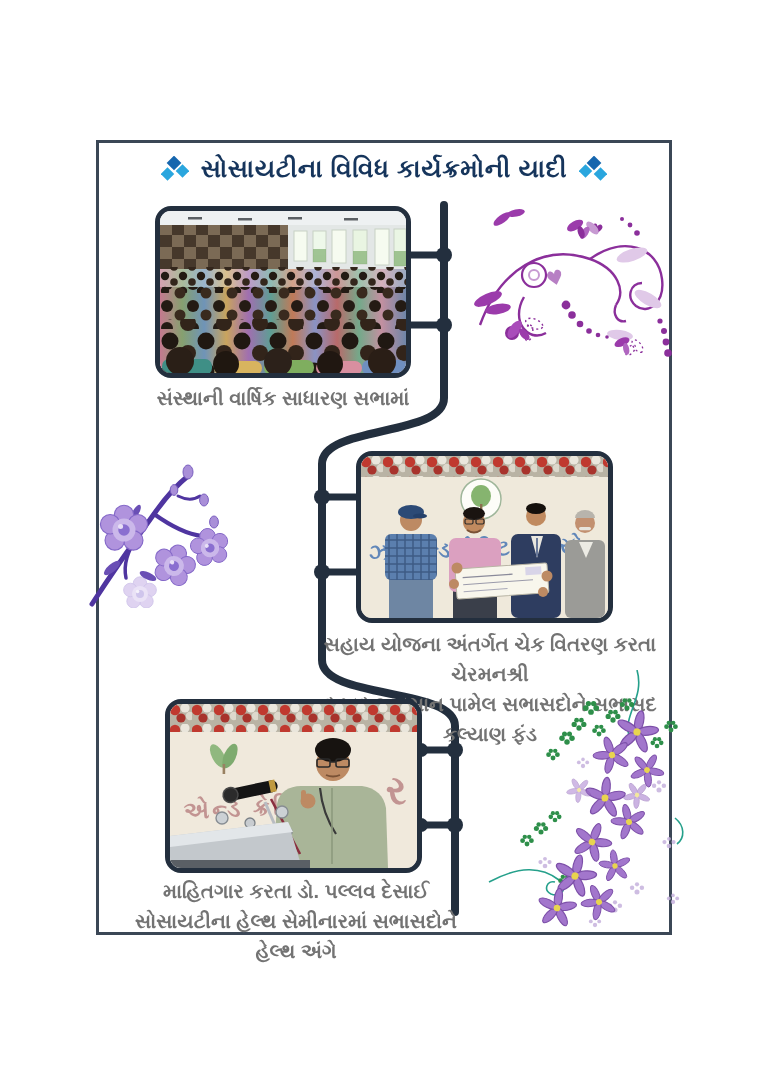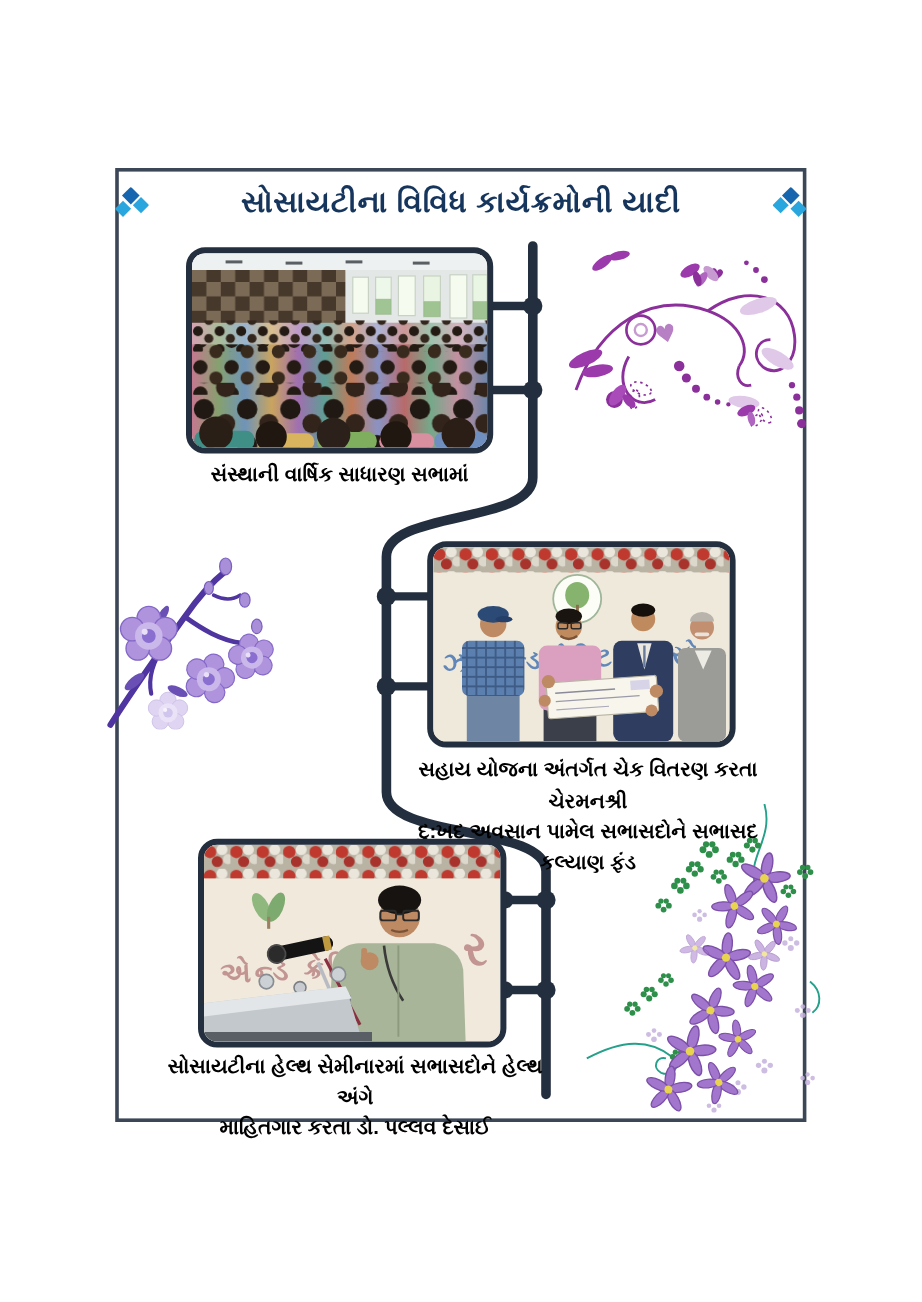--- a/index.html
+++ b/index.html
@@ -1,26 +1,26 @@
 <!DOCTYPE html>
 <html><head>
 <meta charset="utf-8">
 <style>
   html,body{margin:0;padding:0;background:#ffffff;}
   body{width:768px;height:1085px;overflow:hidden;font-family:"Liberation Sans",sans-serif;}
   .page{position:relative;width:768px;height:1085px;background:#ffffff;}
   .abs{position:absolute;}
   .border-box{left:96px;top:140px;width:576px;height:795px;border:3px solid #3b4756;box-sizing:border-box;z-index:1;background:transparent;}
-  .title-row{left:96px;top:147px;width:576px;height:44px;display:flex;align-items:center;justify-content:space-between;gap:12px;z-index:4;}
+  .title-row{left:96px;top:147px;width:576px;height:44px;display:flex;align-items:center;justify-content:center;gap:12px;z-index:4;}
   .page-title{color:#16355c;font-size:25px;font-weight:bold;letter-spacing:.5px;white-space:nowrap;}
   .diamond-icon{width:28px;height:26px;flex:0 0 auto;}
   .timeline-svg{left:0;top:0;width:768px;height:1085px;z-index:3;pointer-events:none;}
   .photo{box-sizing:border-box;border:5px solid #232f3e;border-radius:16px;overflow:hidden;background:#ddd;z-index:4;}
   .photo svg{display:block;}
-  .caption{color:#000000;font-size:17px;font-weight:bold;text-align:center;line-height:1.5;z-index:4;}
+  .caption{color:#737373;font-size:20px;font-weight:bold;text-align:center;line-height:1.5;z-index:4;}
   .orn{z-index:2;pointer-events:none;}
   .orn-c{z-index:5;}
 </style>
 </head>
 <body>
 
 <div class="page">
 
   <div class="abs border-box"></div>
 
@@ -257,22 +257,22 @@
         <polygon points="0,132 118,118 132,164 0,164" fill="#c3c8cc"></polygon>
         <polygon points="0,132 118,118 123,128 0,143" fill="#e2e6e9"></polygon>
         <rect x="0" y="156" width="140" height="8" fill="#5a5f65"></rect>
         <circle cx="52" cy="114" r="6" fill="#ccd1d5" stroke="#878d93" stroke-width="1.4"></circle>
         <circle cx="112" cy="108" r="6" fill="#ccd1d5" stroke="#878d93" stroke-width="1.4"></circle>
       </g>
     </svg>
   </div>
 
   <div class="abs caption" style="left:128px;top:876px;width:336px;">
+    <div>માહિતગાર કરતા ડો. પલ્લવ દેસાઈ</div>
     <div>સોસાયટીના હેલ્થ સેમીનારમાં સભાસદોને હેલ્થ અંગે</div>
-    <div>માહિતગાર કરતા ડો. પલ્લવ દેસાઈ</div>
   </div>
 
   <svg class="abs orn" style="left:472px;top:203px;" width="200" height="162" viewBox="0 0 200 162">
     <g stroke="#8b2f9b" fill="none" stroke-width="2.4">
       <path d="M8,122 C28,66 72,40 118,56 C146,66 154,88 144,102"></path>
       <path d="M118,56 C152,32 186,44 190,76 C193,100 176,112 164,103 C154,95 158,80 170,80"></path>
       <path d="M52,94 C38,118 56,140 74,130"></path>
       <path d="M144,102 C140,112 146,120 154,118"></path>
     </g>
     <g fill="#e0c9e8">

